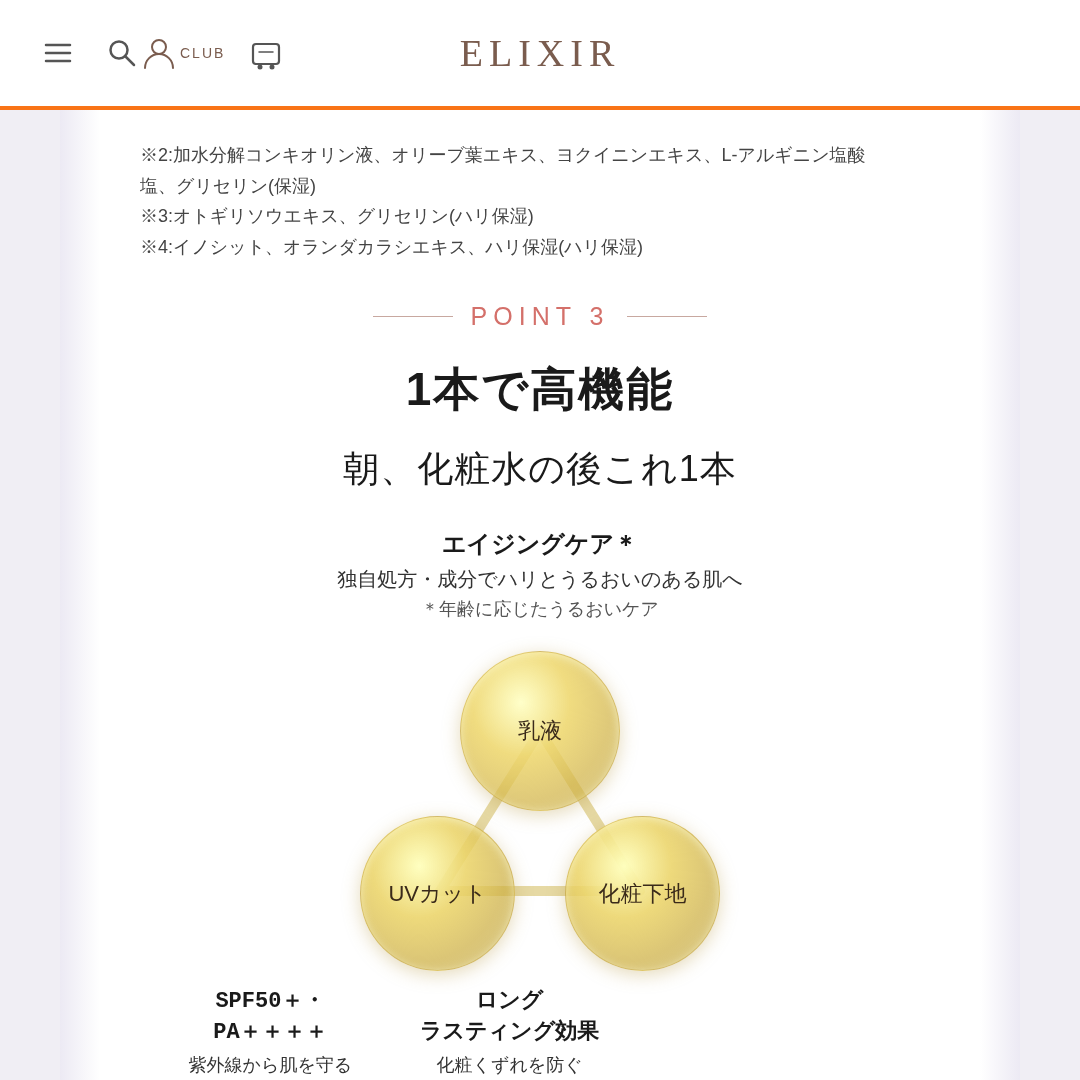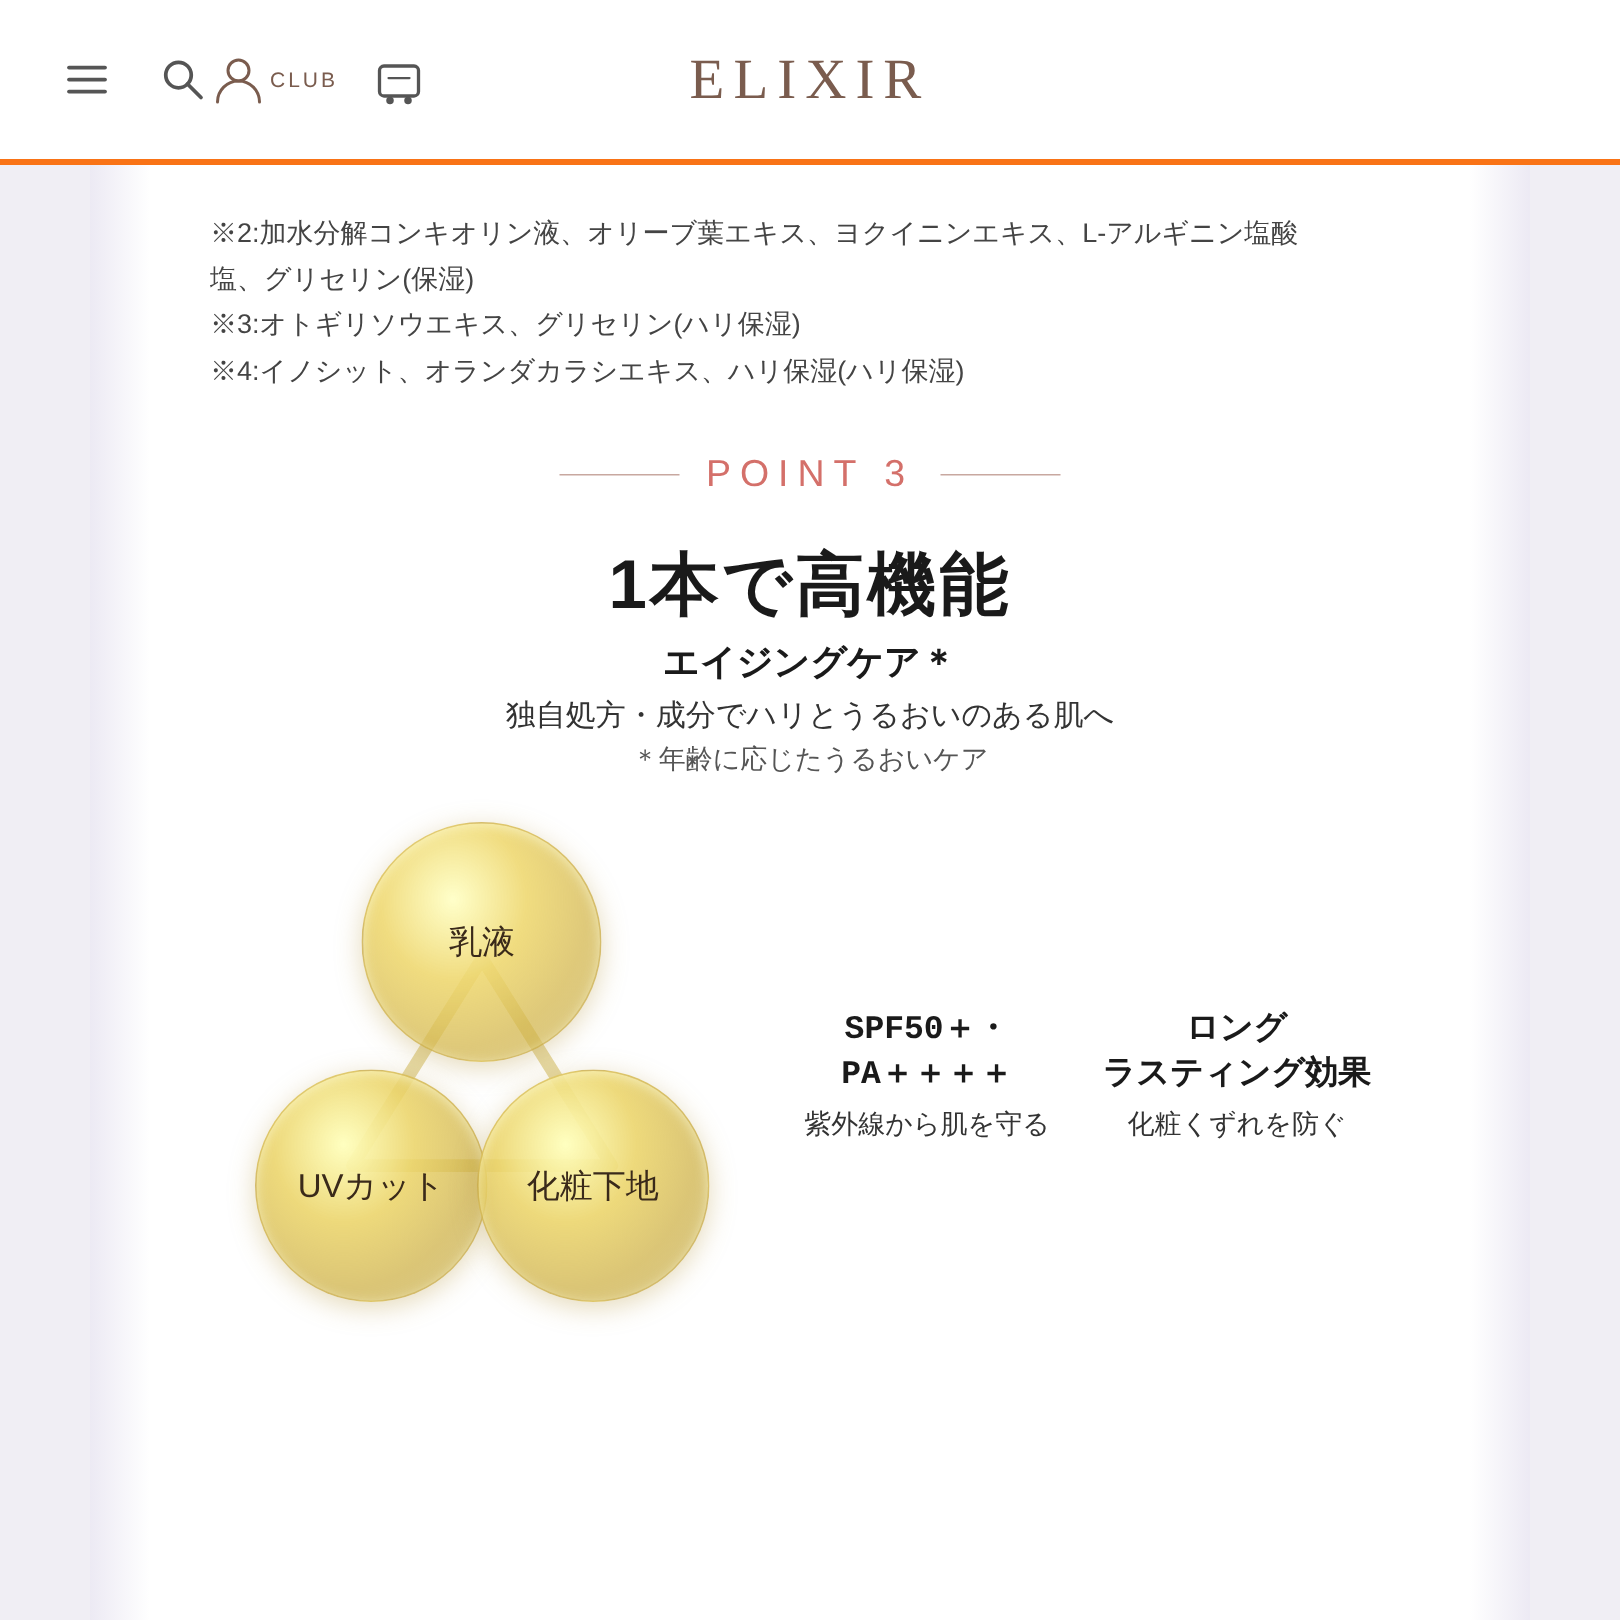--- a/index.html
+++ b/index.html
@@ -130,21 +130,21 @@
       color: #d4706a;
       letter-spacing: 6px;
       font-weight: 400;
     }
 
     .point-title {
       text-align: center;
       font-size: 46px;
       font-weight: 900;
       color: #1a1a1a;
-      margin-bottom: 4px;
+      margin-bottom: 24px;
       letter-spacing: 2px;
     }
 
     .point-subtitle {
       text-align: center;
       font-size: 36px;
       color: #1a1a1a;
       font-weight: 400;
       margin-bottom: 34px;
       letter-spacing: 1px;
@@ -311,28 +311,29 @@
       <div>※4:イノシット、オランダカラシエキス、ハリ保湿(ハリ保湿)</div>
     </div>
 
     <div class="point-divider">
       <div class="point-line"></div>
       <span class="point-label">POINT 3</span>
       <div class="point-line"></div>
     </div>
 
     <div class="point-title">1本で高機能</div>
+    <div class="point-subtitle">朝、化粧水の後これ1本</div>
 
     <div class="aging-section">
       <div class="aging-title">エイジングケア＊</div>
       <div class="aging-desc">独自処方・成分でハリとうるおいのある肌へ</div>
       <div class="aging-note">＊年齢に応じたうるおいケア</div>
     </div>
 
-    <div style="display:flex; flex-direction:row; align-items:center;">
+    <div style="display:flex; flex-direction:column; ">
       <div class="capsule-diagram">
 
         <svg class="triangle-svg" viewBox="0 0 420 320" xmlns="http://www.w3.org/2000/svg">
           <path d="M210 80 L110 240 L310 240 Z" stroke="rgba(210,185,90,0.55)" stroke-width="10" fill="none" stroke-linejoin="round"></path>
         </svg>
 
         <div class="capsule capsule-top">
           <span>乳液</span>
         </div>
 

